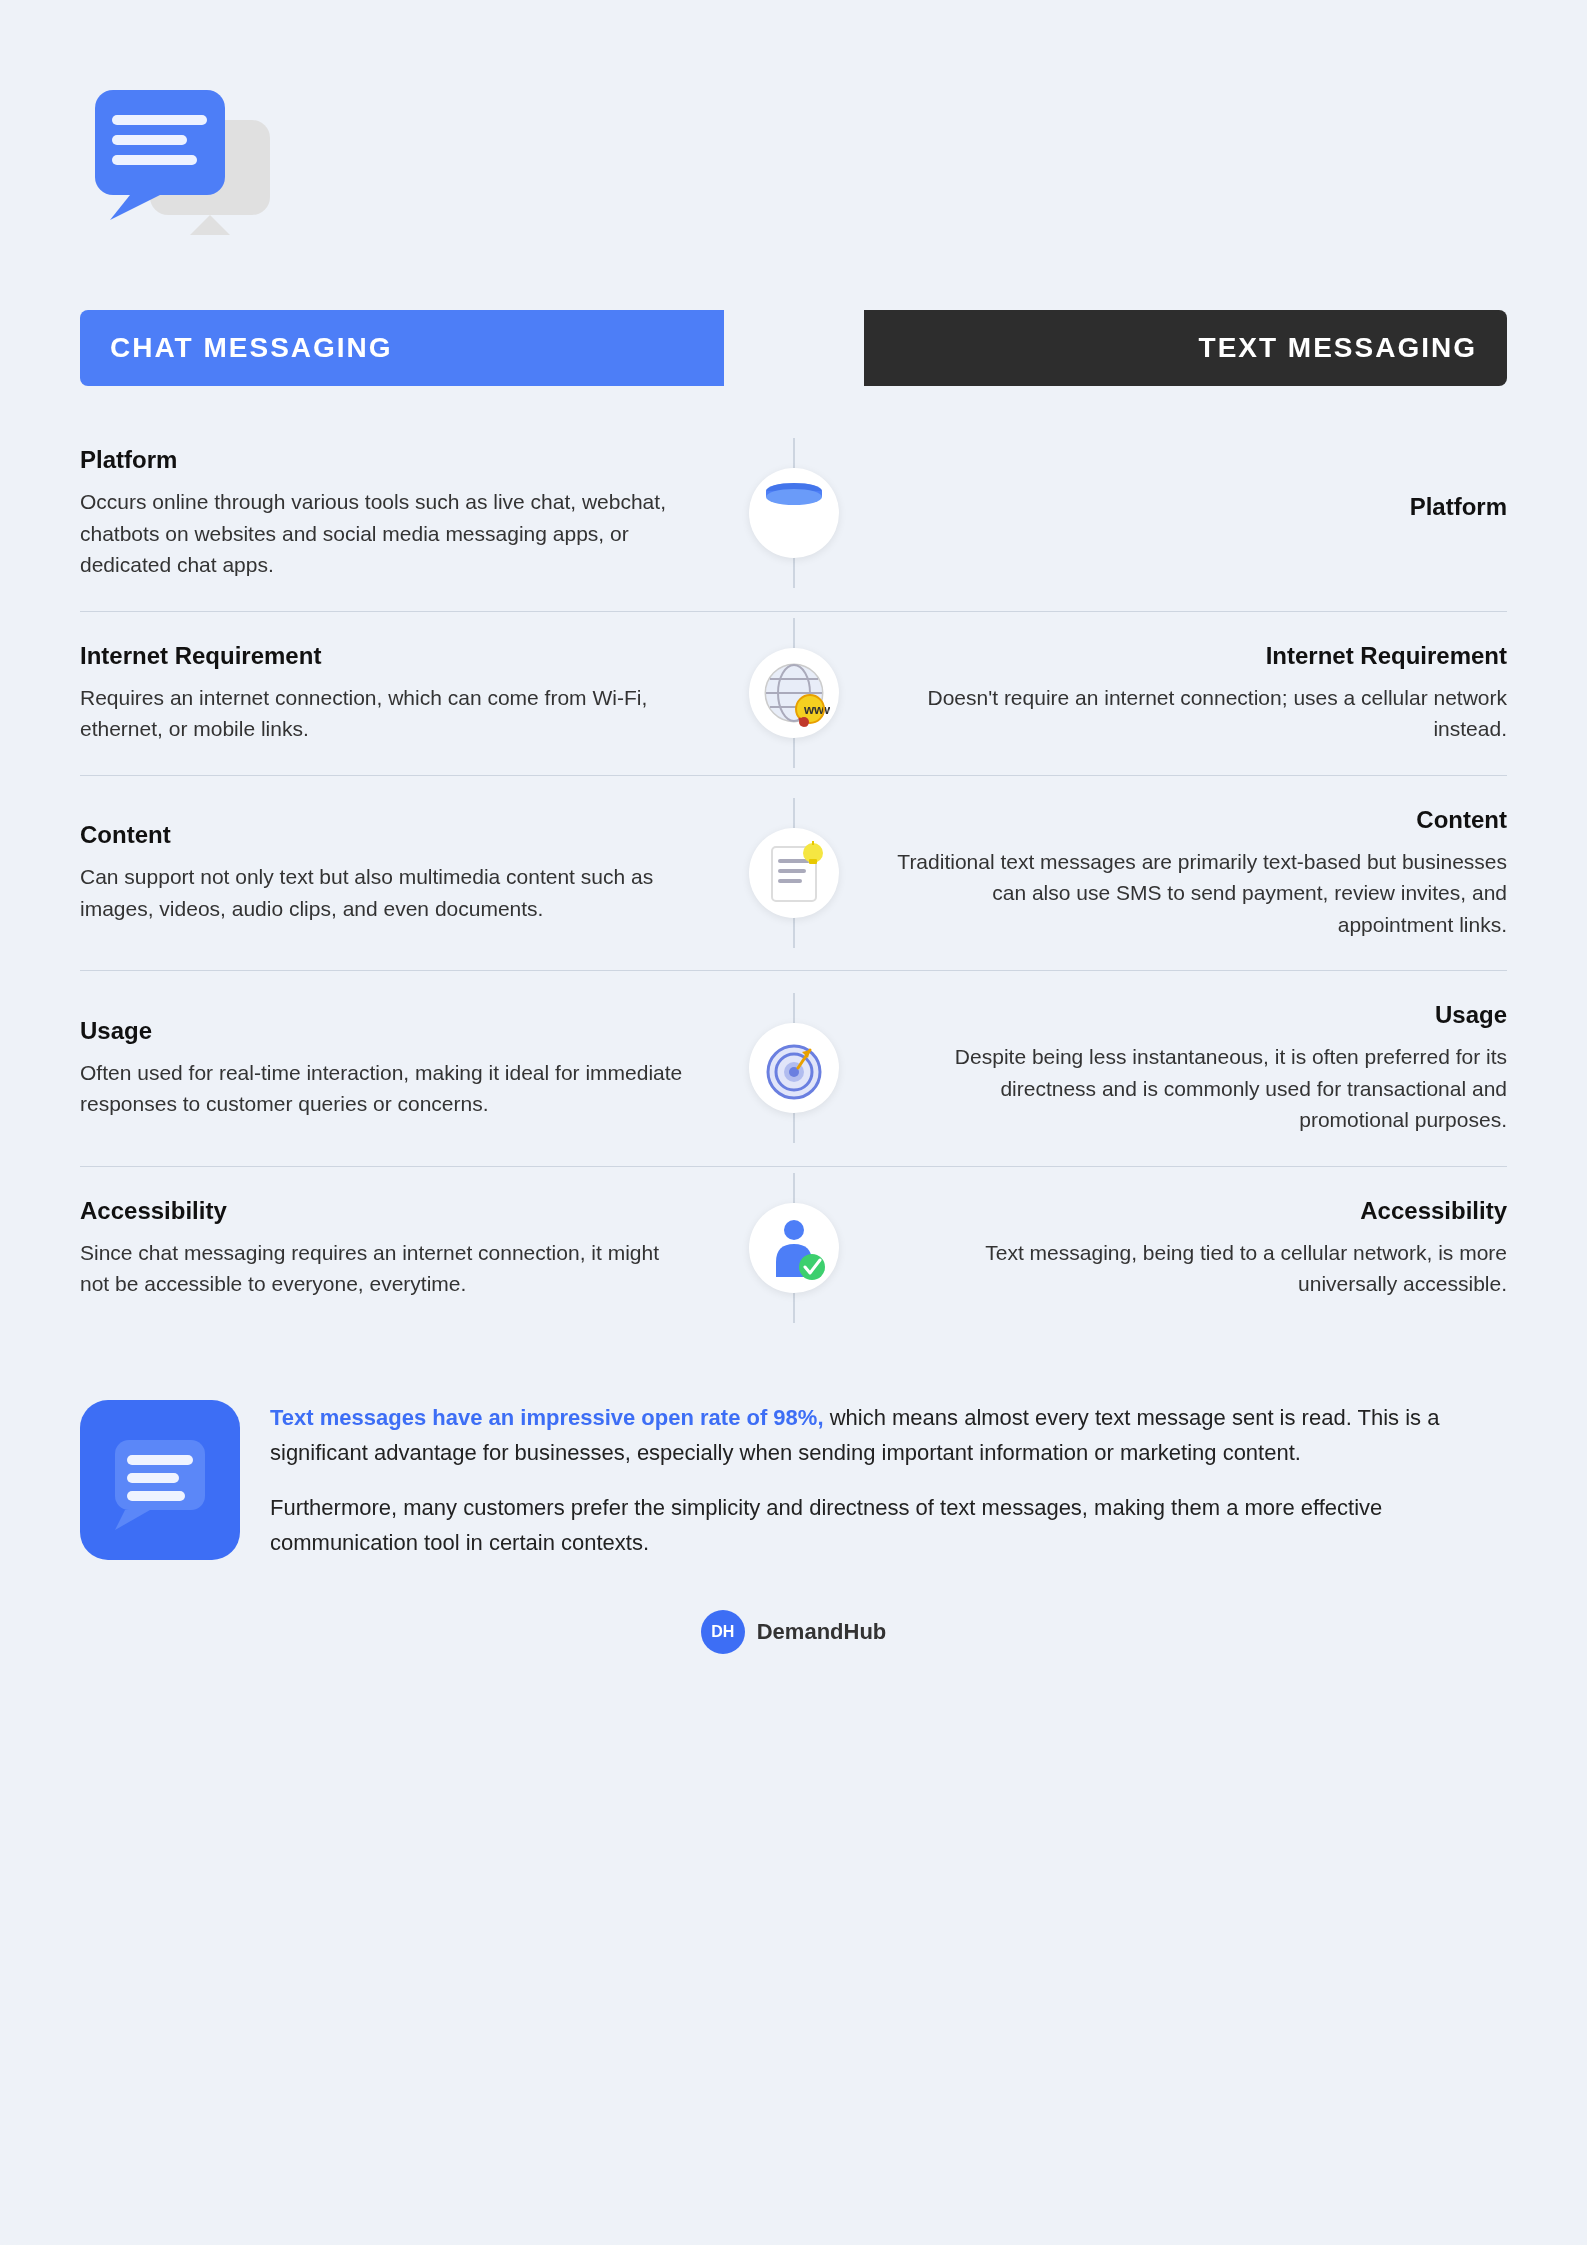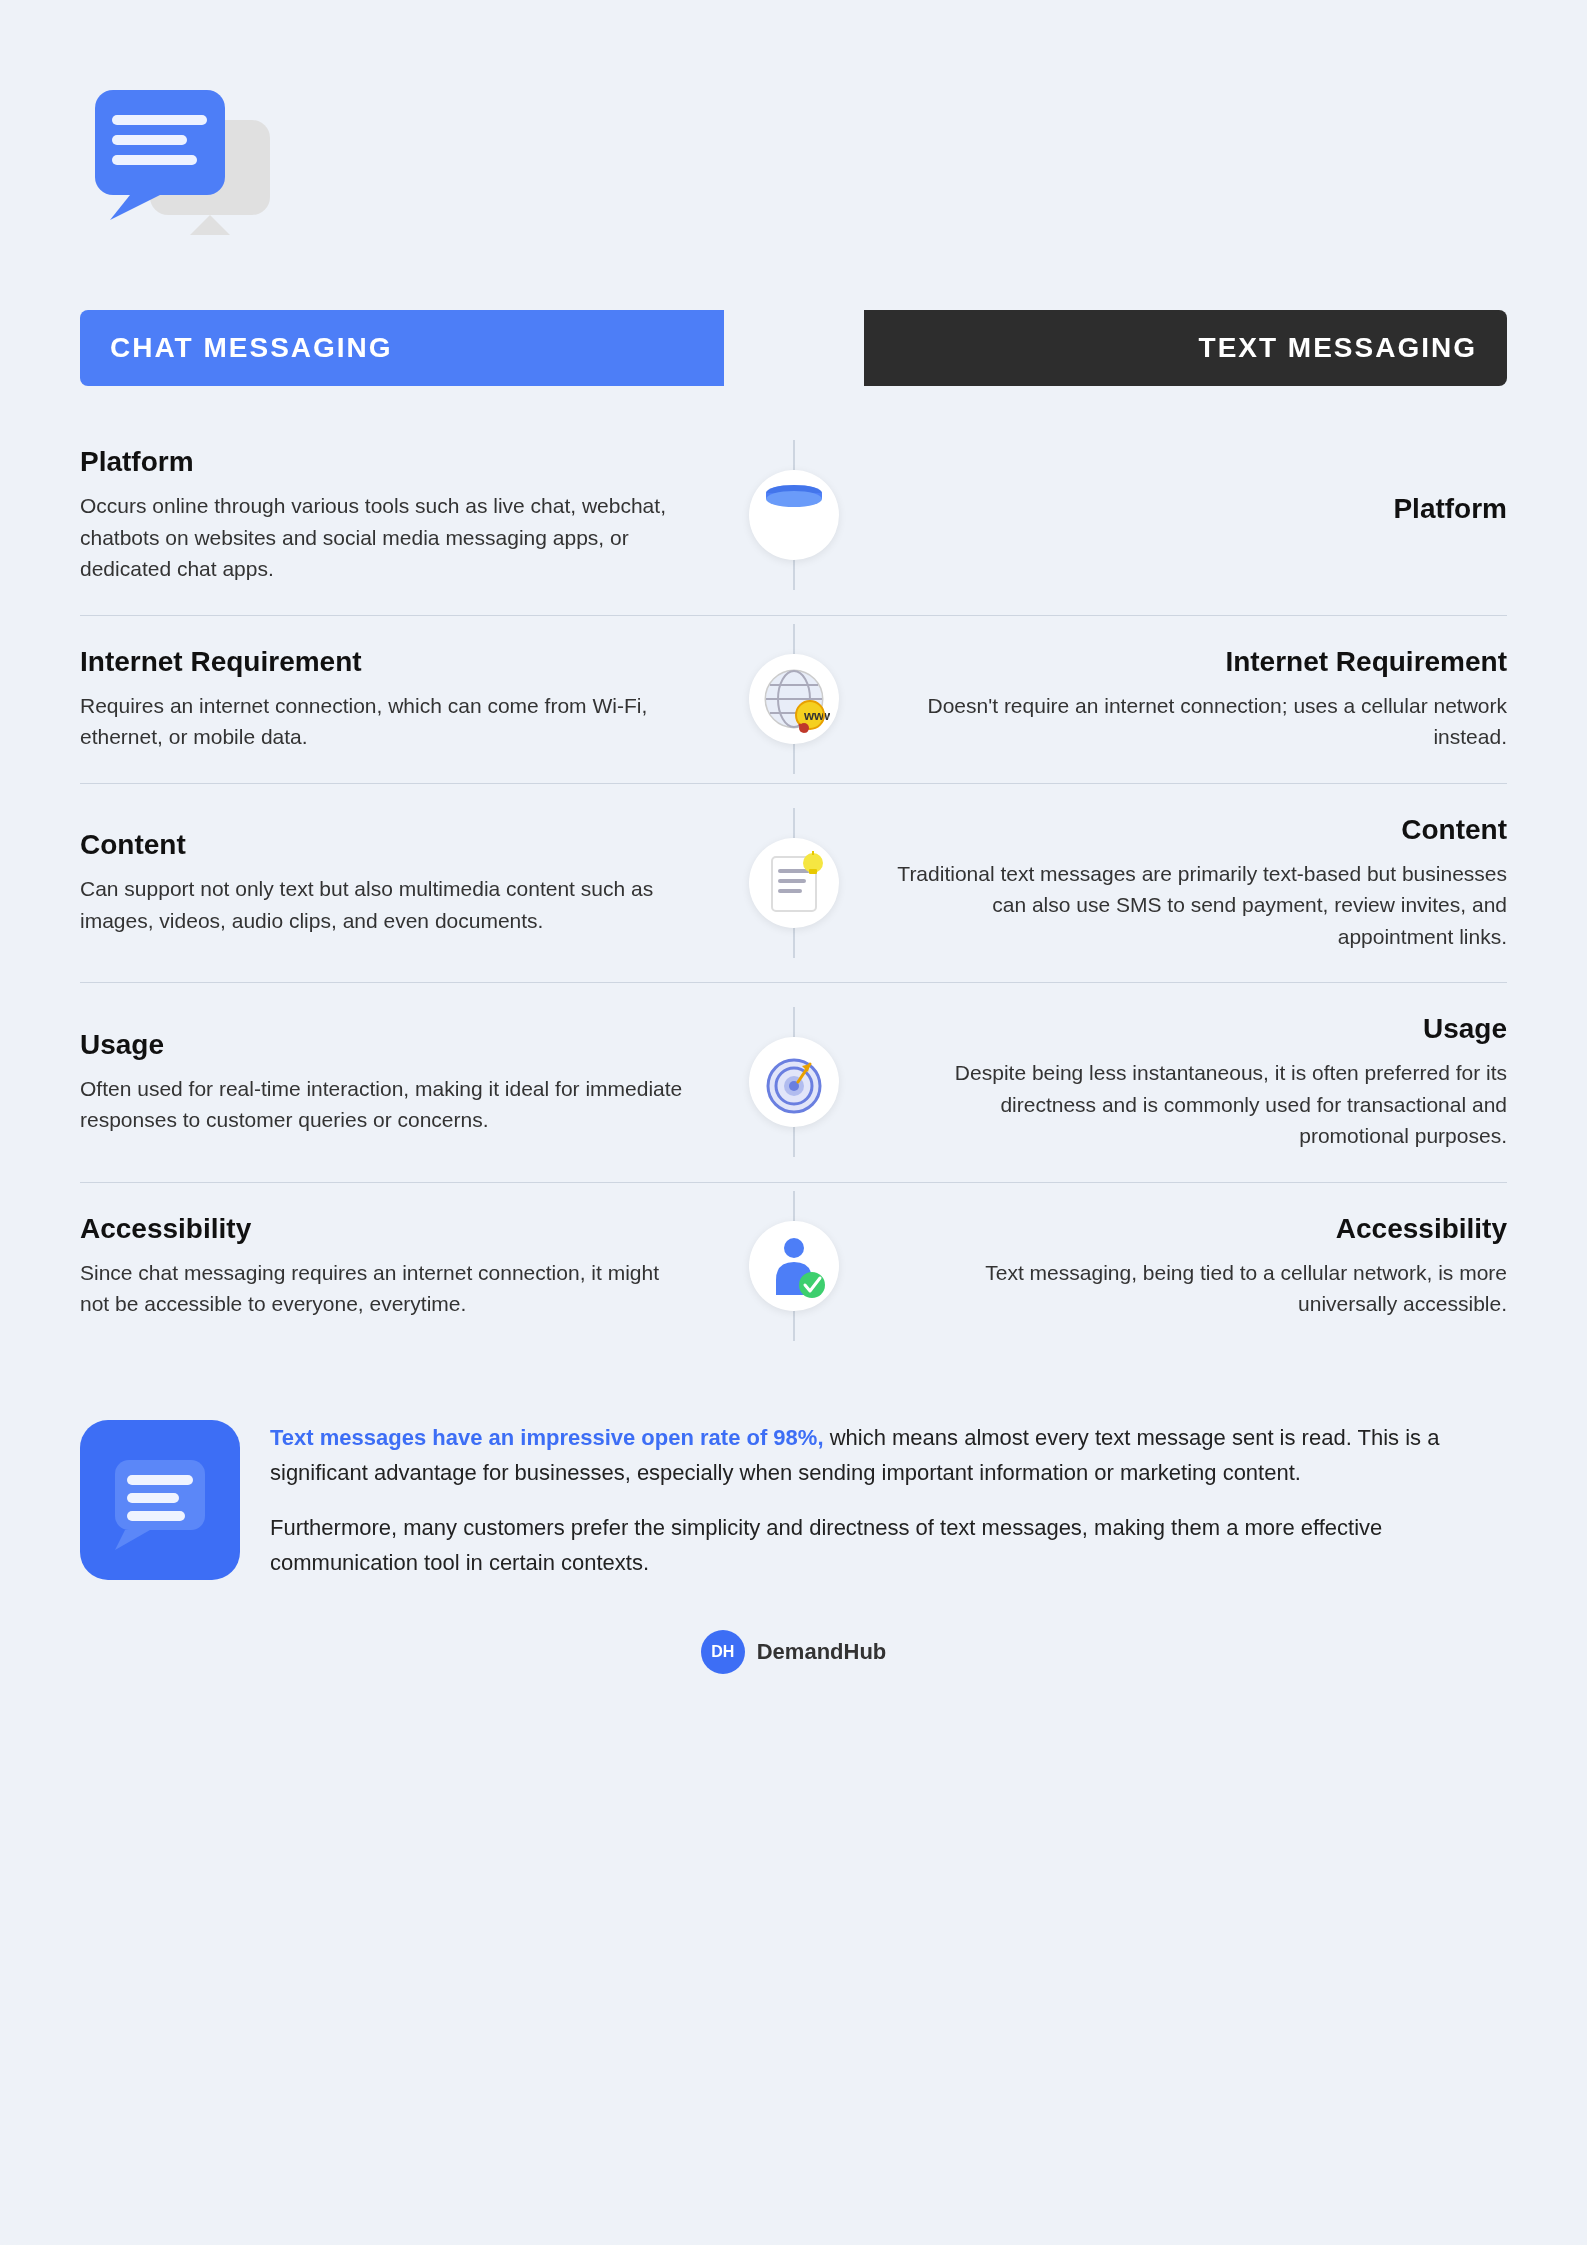--- a/index.html
+++ b/index.html
@@ -89,21 +89,21 @@
       text-align: right;
     }
     .mid-cell {
       display: flex;
       align-items: center;
       justify-content: center;
       position: relative;
     }
 
     .row-title {
-      font-size: 28px;
+      font-size: 24px;
       font-weight: 900;
       color: #111;
       margin-bottom: 12px;
     }
     .row-title.right {
       text-align: right;
     }
     .row-text {
       font-size: 21px;
       color: #333;
@@ -247,21 +247,21 @@
       </div>
     </div>
     <div class="right-cell">
       <div class="row-title right">Platform</div>
     </div>
   </div>
 
   <div class="comparison-row">
     <div class="left-cell">
       <div class="row-title">Internet Requirement</div>
-      <div class="row-text">Requires an internet connection, which can come from Wi-Fi, ethernet, or mobile data.</div>
+      <div class="row-text">Requires an internet connection, which can come from Wi-Fi, ethernet, or mobile links.</div>
     </div>
     <div class="mid-cell timeline">
       <div class="timeline-icon">
         <svg width="72" height="72" viewBox="0 0 72 72">
           <circle cx="36" cy="36" r="28" fill="none" stroke="#ccc" stroke-width="3"></circle>
           <circle cx="36" cy="36" r="28" fill="#e8edf8"></circle>
           <ellipse cx="36" cy="36" rx="16" ry="28" fill="none" stroke="#aab" stroke-width="2"></ellipse>
           <line x1="8" y1="36" x2="64" y2="36" stroke="#aab" stroke-width="2"></line>
           <line x1="12" y1="22" x2="60" y2="22" stroke="#aab" stroke-width="2"></line>
           <line x1="12" y1="50" x2="60" y2="50" stroke="#aab" stroke-width="2"></line>

